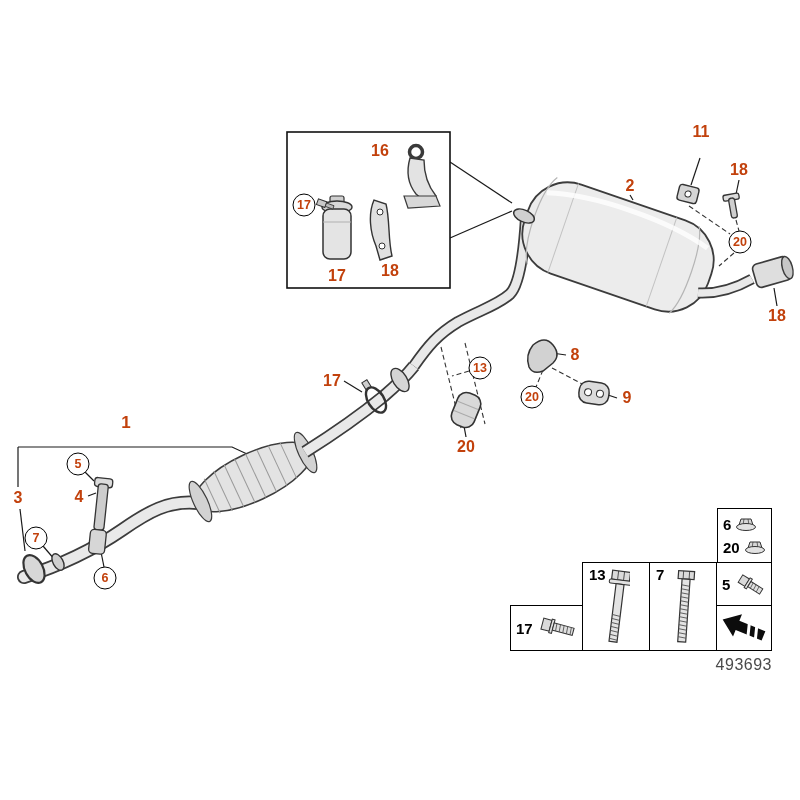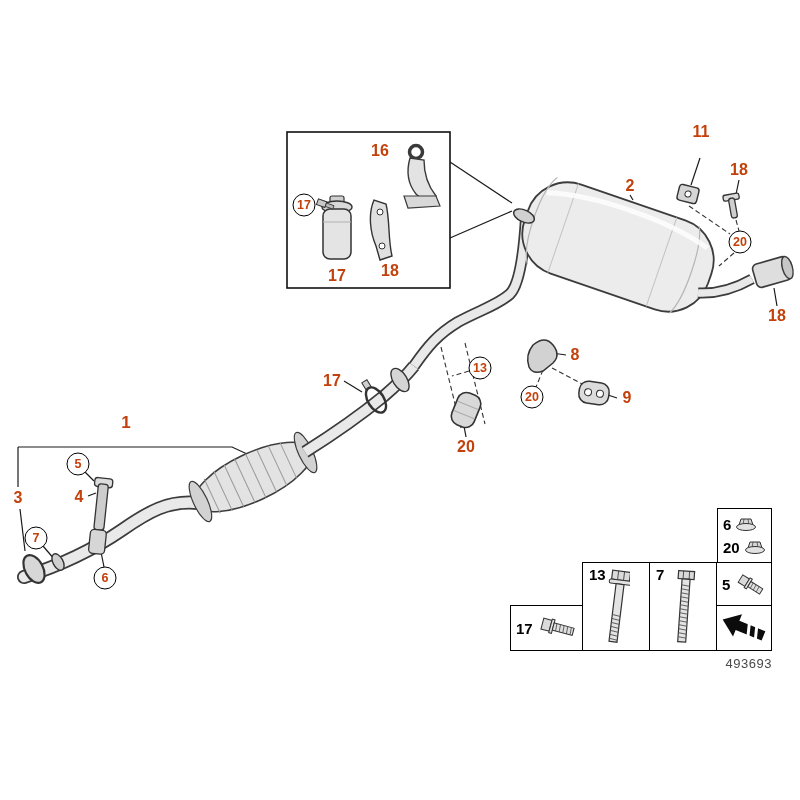--- a/index.html
+++ b/index.html
@@ -11,21 +11,21 @@
   .co.circled{width:23px;height:23px;border:1.7px solid #000;border-radius:50%;display:flex;align-items:center;justify-content:center;font-size:12.5px;background:#fff;box-sizing:border-box;}
   
   .cell{position:absolute;border:1.7px solid #000;background:#fff;box-sizing:border-box;}
   .cell .lbl{font-weight:bold;font-size:15px;color:#000;}
   .cell-flex{display:flex;align-items:center;gap:6px;padding:0 5px;}
   .cell-col{display:flex;flex-direction:column;align-items:center;}
   .cell-col .lbl{position:absolute;top:3px;left:6px;}
   .cell-col svg{margin-top:6px;}
   .nutrow{display:flex;align-items:center;gap:4px;font-weight:bold;font-size:14px;padding-left:5px;}
   .nutbox{display:flex;flex-direction:column;justify-content:space-evenly;}
-  .drawno{position:absolute;left:688px;top:656px;width:84px;text-align:right;font-size:13px;color:#4a4a4a;letter-spacing:0.5px;}
+  .drawno{position:absolute;left:688px;top:656px;width:84px;text-align:right;font-size:16px;color:#4a4a4a;letter-spacing:0.5px;}
 </style>
 </head>
 <body>
 
 <div class="stage">
 
   <svg class="drawing" width="800" height="800" viewBox="0 0 800 800">
 
     <g stroke="#1a1a1a" stroke-width="1.2" fill="none">
       <path d="M18 447 L232 447 L297 477"></path>

